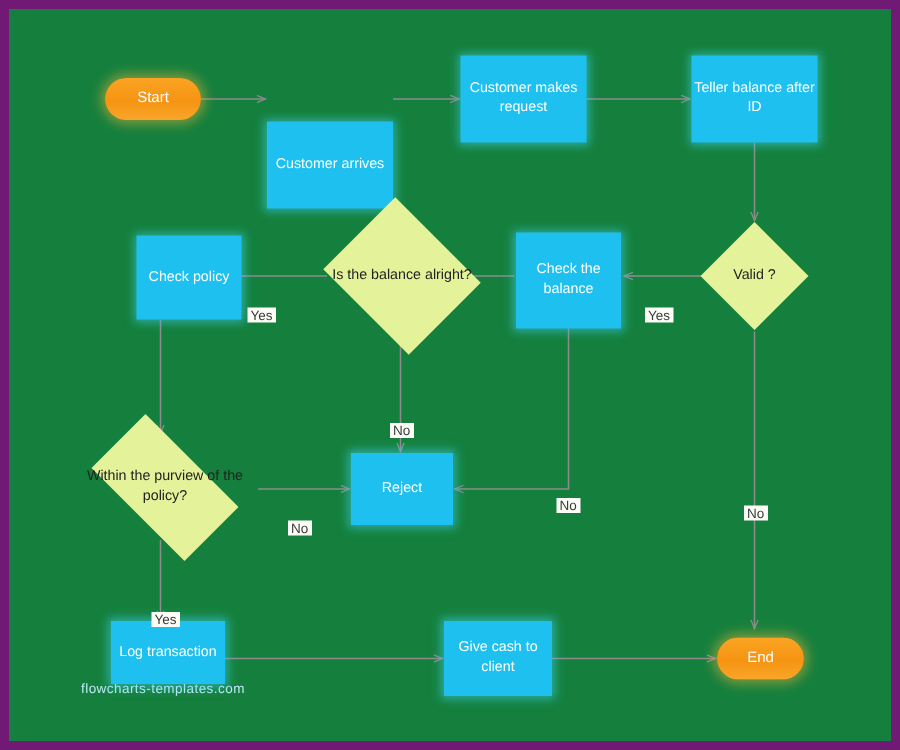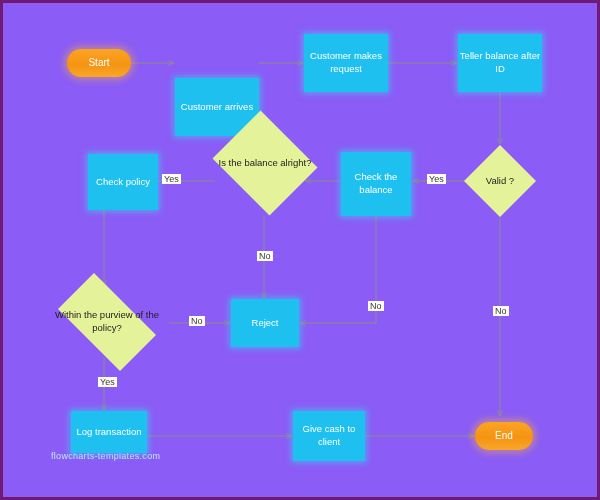--- a/index.html
+++ b/index.html
@@ -7,22 +7,22 @@
     padding: 0;
     background: #ffffff;
   }
   body {
     font-family: "Liberation Sans", sans-serif;
   }
   #canvas {
     position: relative;
     width: 600px;
     height: 500px;
-    background: #8b5cf6;
-    border: 3px solid #701a75;
+    background: #15803d;
+    border: 6px solid #701a75;
     box-sizing: border-box;
     overflow: hidden;
   }
   #svg-layer {
     position: absolute;
     left: 0;
     top: 0;
     width: 600px;
     height: 500px;
   }
@@ -75,20 +75,21 @@
   }
   
   .elabel {
     position: absolute;
     font-size: 9px;
     color: #3a3a3a;
     background: #fdfdf8;
     padding: 0 2px;
     z-index: 4;
     white-space: nowrap;
+    margin-top: 28px;
   }
   .watermark {
     position: absolute;
     font-size: 9px;
     color: #bfe9f7;
     letter-spacing: 0.3px;
     z-index: 2;
     white-space: nowrap;
   }
 </style>
@@ -155,21 +156,21 @@
 
   <div class="node dec" style="left:461px; top:142px; width:72px; height:72px;">
     <span class="diamond-bg"></span>
     <span class="label">Valid  ?</span>
   </div>
 
   <div class="node proc" style="left:338px; top:149px; width:70px; height:64px;">
     <span class="label">Check the balance</span>
   </div>
 
-  <div class="node dec" style="left:205px; top:112px; width:114px; height:96px;">
+  <div class="node dec" style="left:205px; top:130px; width:114px; height:96px;">
     <span class="diamond-bg"></span>
     <span class="label">Is the balance alright?</span>
   </div>
 
   <div class="node proc" style="left:67px; top:151px; width:70px; height:56px;margin-left:18px;">
     <span class="label">Check policy</span>
   </div>
 
   <div class="node dec" style="left:42px; top:283px; width:124px; height:72px;text-align:center;">
     <span class="diamond-bg"></span>

